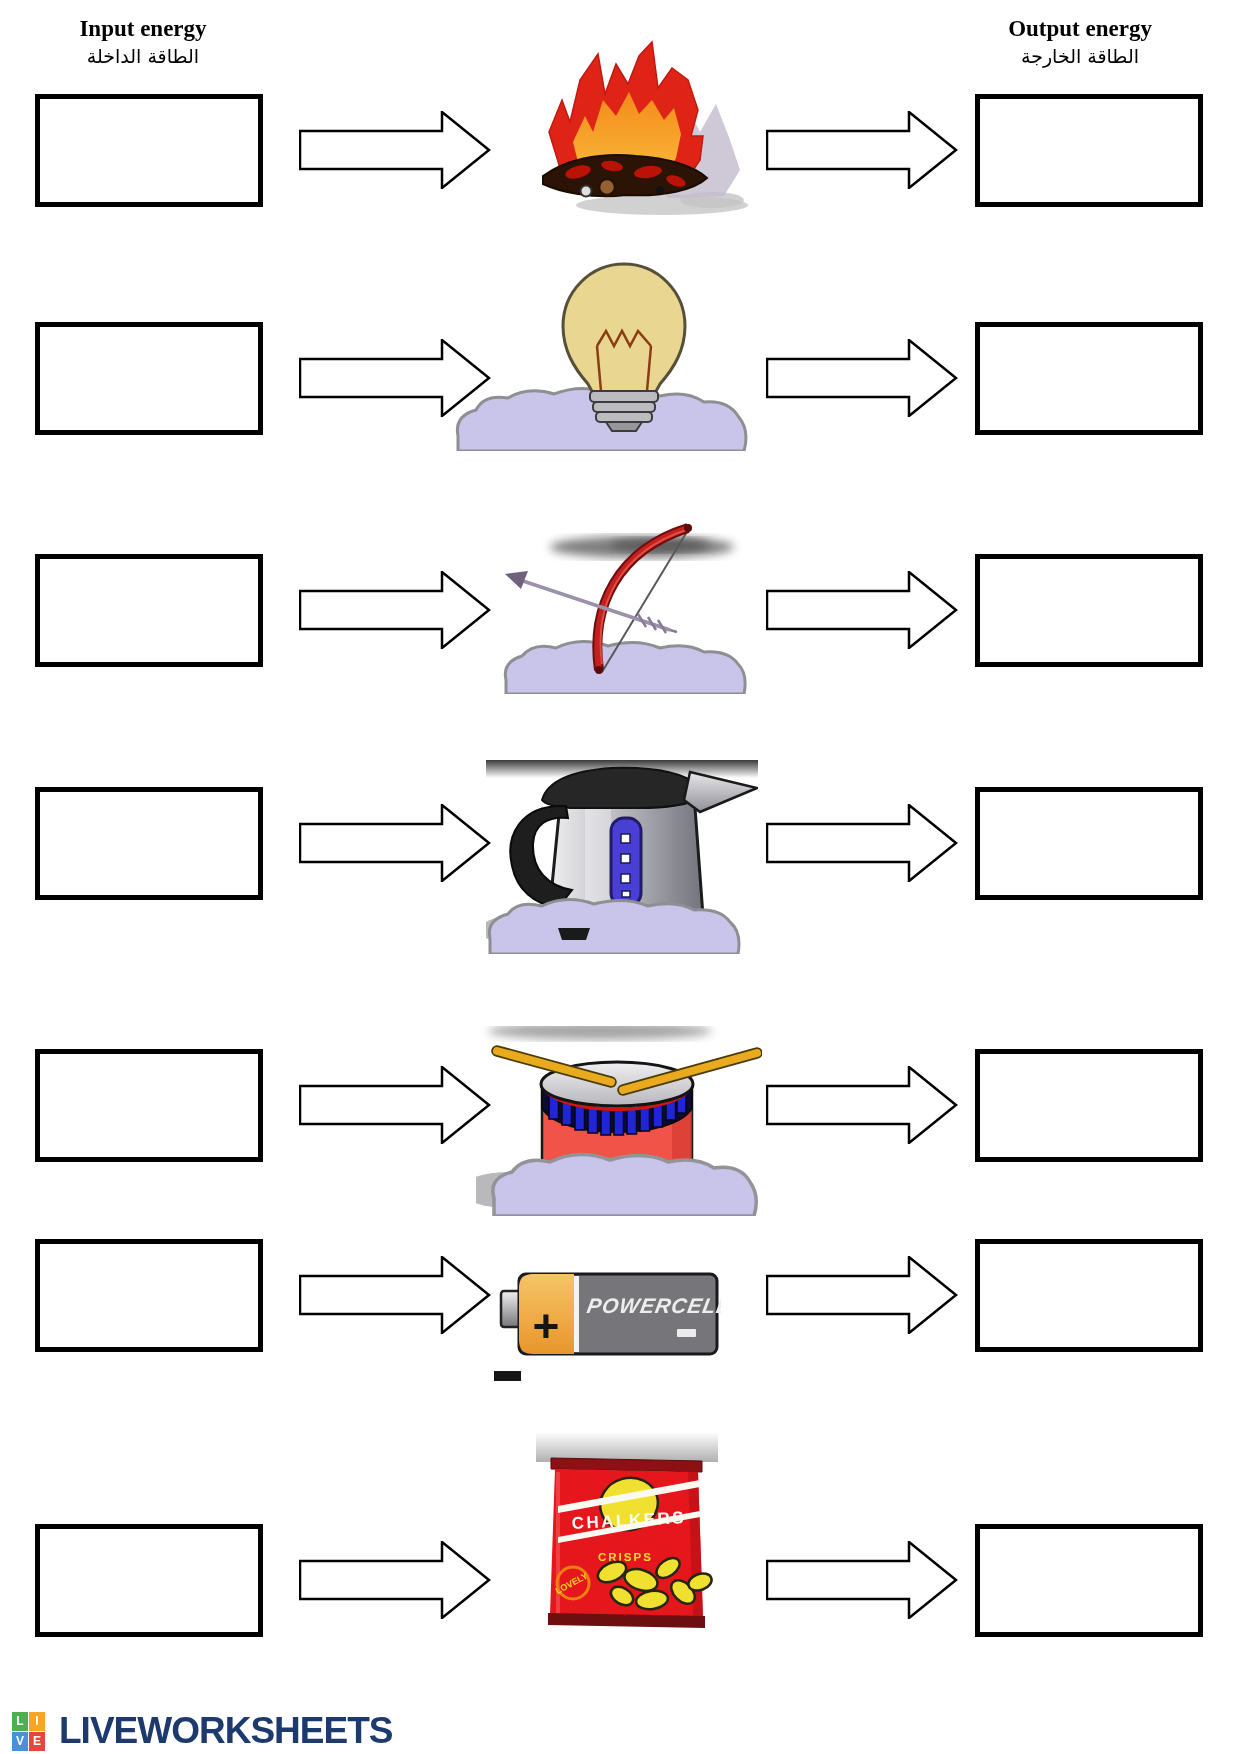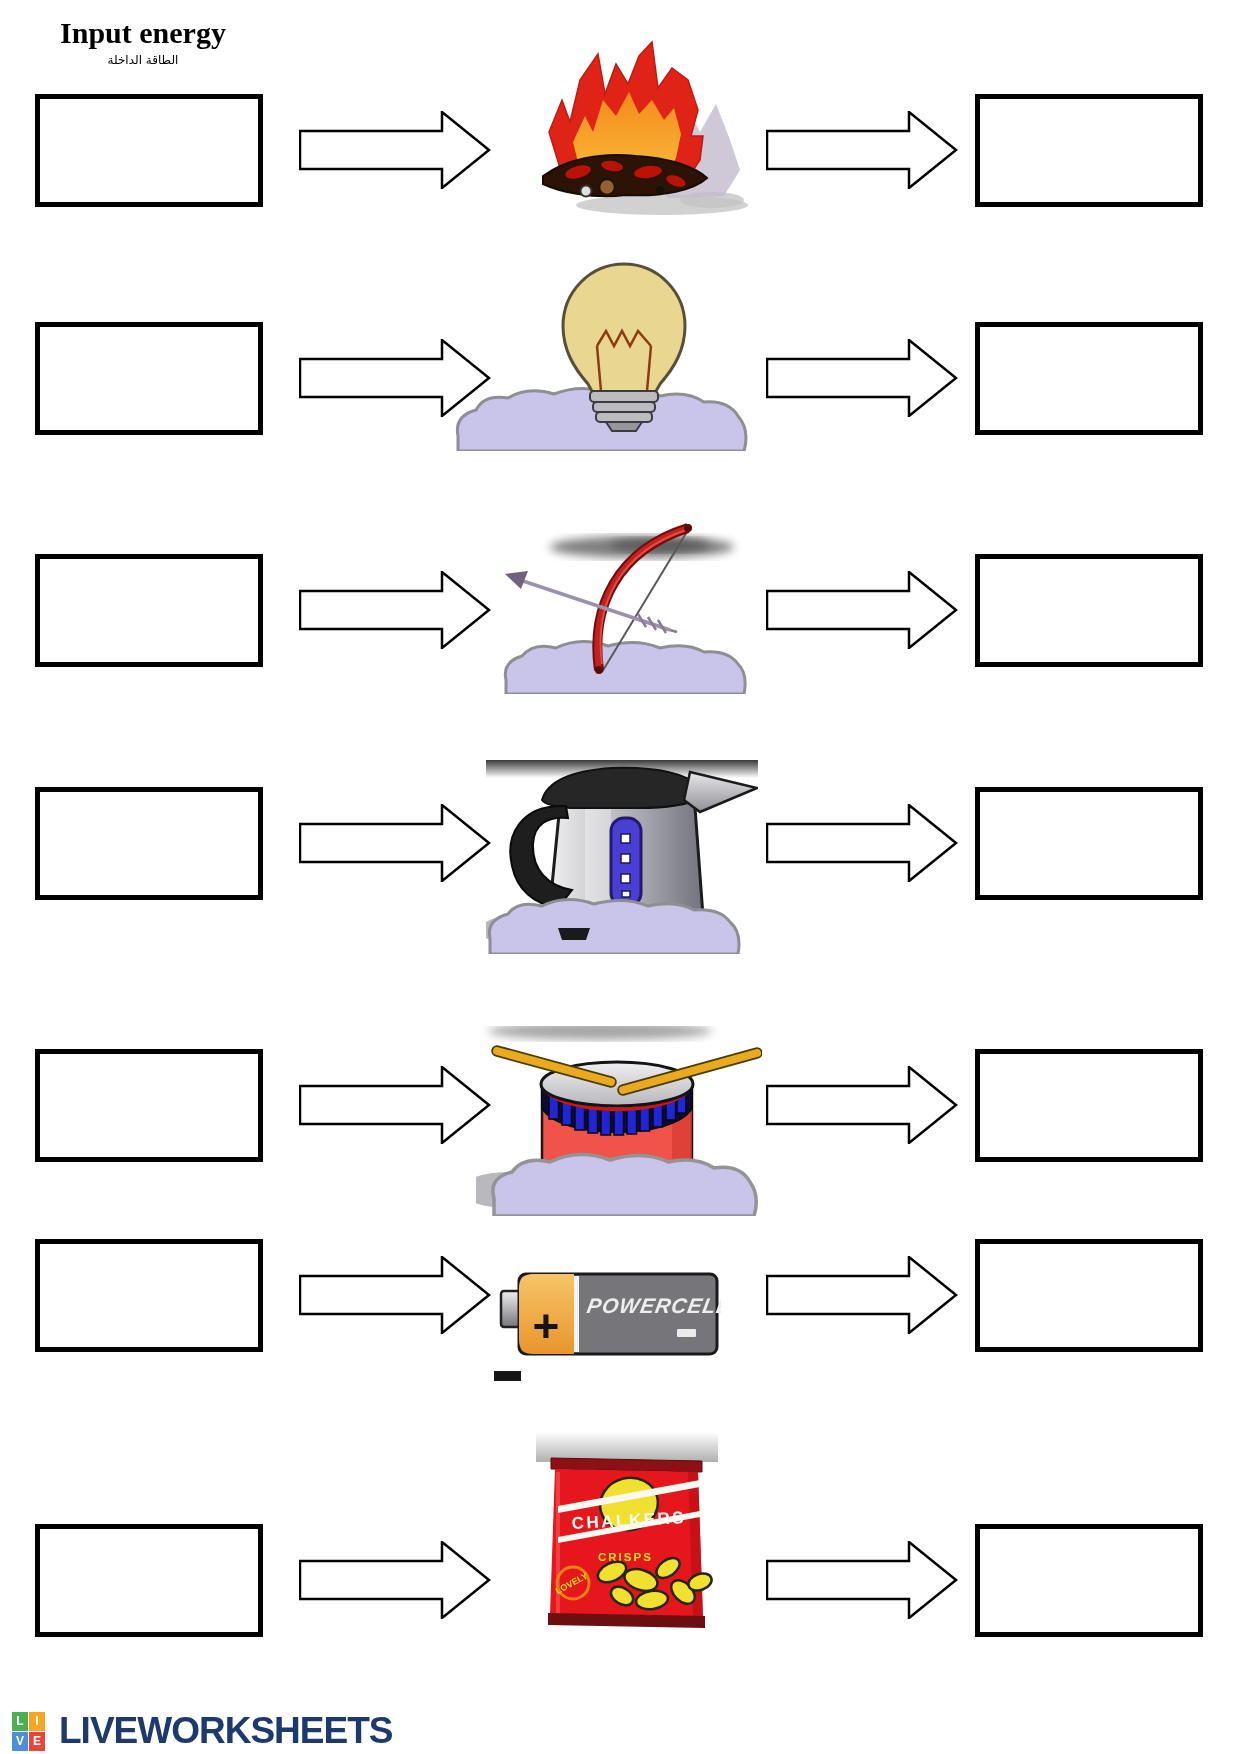--- a/index.html
+++ b/index.html
@@ -1,20 +1,20 @@
 <!DOCTYPE html>
 <html><head>
 <meta charset="utf-8">
 <style>
   html,body{margin:0;padding:0;background:#fff;}
   #page{position:relative;width:1241px;height:1754px;background:#ffffff;overflow:hidden;
         font-family:"Liberation Sans",sans-serif;}
   .hdr{position:absolute;text-align:center;}
-  .hdr-en{font-family:"Liberation Serif",serif;font-weight:bold;font-size:30px;color:#000;}
-  .hdr-ar{font-family:"DejaVu Sans",sans-serif;font-size:12px;color:#000;direction:rtl;margin-top:3px;}
+  .hdr-en{font-family:"Liberation Serif",serif;font-weight:bold;font-size:23px;color:#000;}
+  .hdr-ar{font-family:"DejaVu Sans",sans-serif;font-size:19px;color:#000;direction:rtl;margin-top:3px;}
   .abox{position:absolute;width:228px;height:113px;border:5px solid #000;background:#fff;box-sizing:border-box;}
   .arrow{position:absolute;width:192px;height:78px;}
   .img{position:absolute;}
   
   .logo{position:absolute;left:12px;top:1710px;display:flex;align-items:center;}
   .logo-grid{display:grid;grid-template-columns:16px 16px;grid-template-rows:19px 19px;gap:1px;}
   .logo-cell{color:#fff;font-weight:bold;font-size:12px;display:flex;align-items:center;justify-content:center;}
   .lc0{background:#4caf50;} .lc1{background:#f6a623;} .lc2{background:#4a90d9;} .lc3{background:#e8453c;}
   .logo-text{font-weight:bold;font-size:37px;color:#1c3a6e;letter-spacing:-1px;margin-left:14px;}
 </style>
@@ -65,20 +65,24 @@
       </linearGradient>
       <filter id="fblur">
           <feGaussianBlur stdDeviation="5"></feGaussianBlur>
         </filter>
     </defs>
   </svg>
 
   <div class="hdr" style="left:20px;top:16px;width:246px;">
     <div class="hdr-en">Input energy</div>
     <div class="hdr-ar">الطاقة الداخلة</div>
+  </div>
+  <div class="hdr" style="left:955px;top:16px;width:250px;">
+    <div class="hdr-en">Output energy</div>
+    <div class="hdr-ar">الطاقة الخارجة</div>
   </div>
 
   <div class="abox" style="left:35px;top:94px;"></div>
   <svg class="arrow" style="left:299px;top:111px;">
       <use href="#arrow"></use>
     </svg>
   <svg class="img" style="left:528px;top:40px;" width="222" height="178" viewBox="528 40 222 178" aria-label="fire">
     <ellipse cx="662" cy="205" rx="86" ry="10" fill="#cccccc" opacity=".9"></ellipse>
     <ellipse cx="712" cy="200" rx="32" ry="8" fill="#c4c4c4" opacity=".8"></ellipse>
     <polygon points="652,88 664,120 682,96 700,132 716,104 730,140 740,170 724,196 668,198 640,160" fill="#c3bacd" opacity=".8"></polygon>

